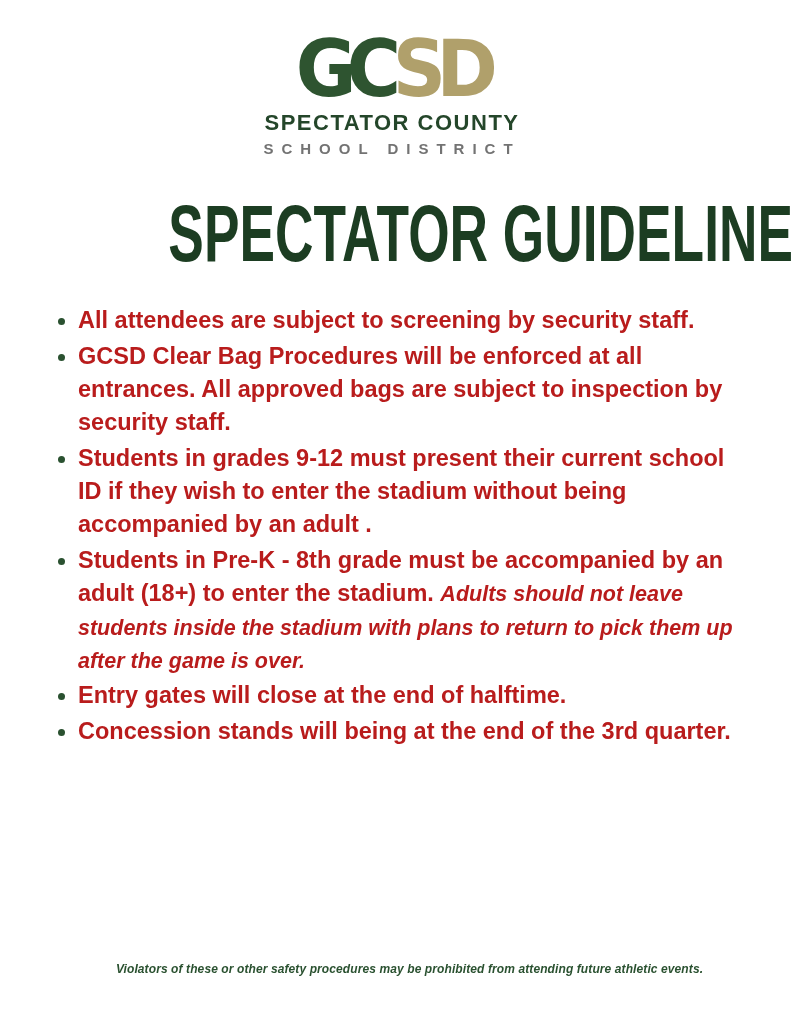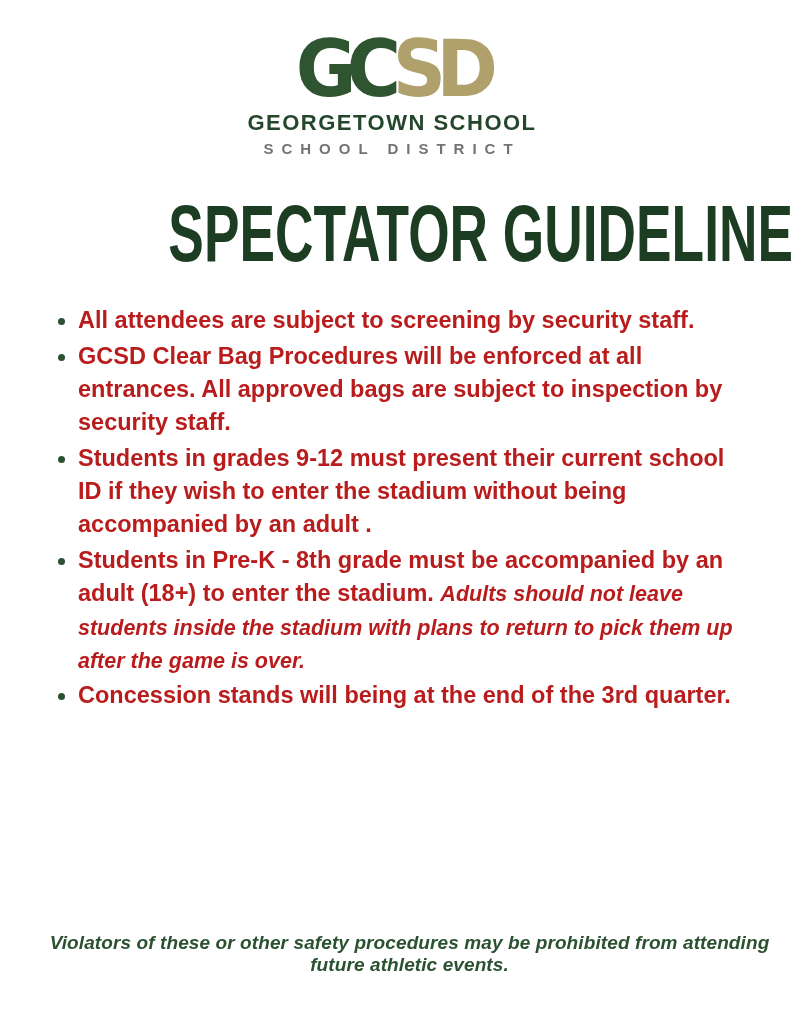--- a/index.html
+++ b/index.html
@@ -93,37 +93,37 @@
   }
 
   
   .footer-note {
     position: absolute;
     left: 0;
     right: 0;
     bottom: 48px;
     text-align: center;
     color: #2a5130;
-    font-size: 19px;
+    font-size: 12px;
     font-weight: bold;
     font-style: italic;
     letter-spacing: 0.1px;
     margin-left: 28px;
   }
 </style>
 </head>
 <body>
 
 <div class="page">
 
   <div class="logo-block">
     <div class="logo-acronym">
       <span class="gc">GC</span><span class="sd">SD</span>
     </div>
-    <div class="logo-line1">GEORGETOWN SCHOOL</div>
+    <div class="logo-line1">SPECTATOR COUNTY</div>
     <div class="logo-line2">SCHOOL DISTRICT</div>
   </div>
 
   <div class="title-wrap">
     <div class="page-title">SPECTATOR GUIDELINES</div>
   </div>
 
   <ul class="bullets">
     <li>
       <span>All attendees are subject to screening by security staff.</span><span class="italic-note"></span>
@@ -131,19 +131,22 @@
     <li>
       <span>GCSD Clear Bag Procedures will be enforced at all entrances. All approved bags are subject to inspection by security staff.</span><span class="italic-note"></span>
     </li>
     <li>
       <span>Students in grades 9-12 must present their current school ID if they wish to enter the stadium without being accompanied by an adult .</span><span class="italic-note"></span>
     </li>
     <li>
       <span>Students in Pre-K - 8th grade must be accompanied by an adult (18+) to enter the stadium. </span><span class="italic-note">Adults should not leave students inside the stadium with plans to return to pick them up after the game is over.</span>
     </li>
     <li>
+      <span>Entry gates will close at the end of halftime.</span><span class="italic-note"></span>
+    </li>
+    <li>
       <span>Concession stands will being at the end of the 3rd quarter.</span><span class="italic-note"></span>
     </li>
   </ul>
 
   <div class="footer-note">Violators of these or other safety procedures may be prohibited from attending future athletic events.</div>
 
 </div>
 
 </body></html>

